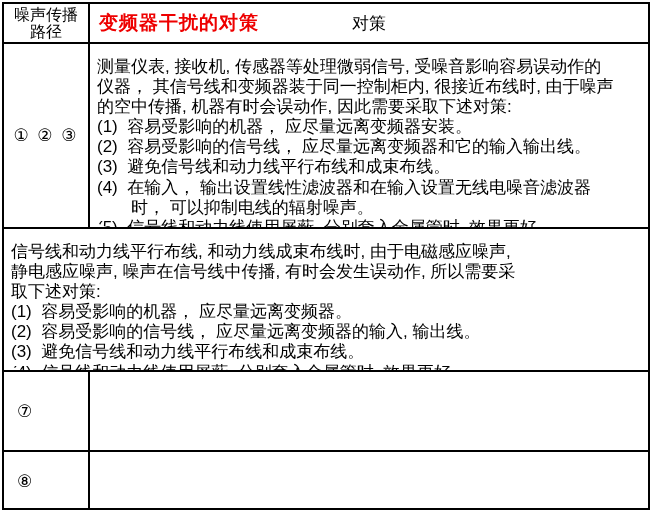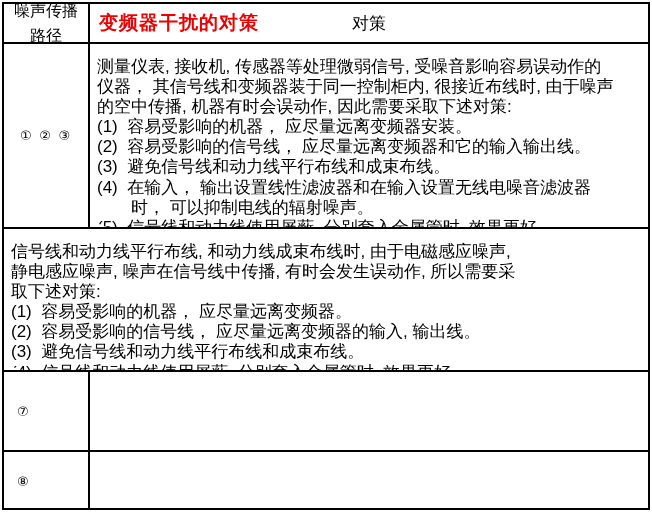--- a/index.html
+++ b/index.html
@@ -17,25 +17,25 @@
   .row:first-child{border-top:none;}
   .row-header{height:38px;}
   .row-1{height:185px;}
   .row-2{height:143px;}
   .row-3{height:80px;}
   .row-4{height:60px;}
   .row-header{height:38px;}
   .path-cell{
     width:86px;flex:0 0 86px;border-right:2px solid #000;box-sizing:border-box;
     display:flex;align-items:center;justify-content:center;
-    font-size:13px;letter-spacing:2px;
+    font-size:17px;letter-spacing:2px;
   }
   .row-3 .path-cell,.row-4 .path-cell{justify-content:flex-start;padding-left:13px;letter-spacing:0;}
   .header-path{
-    font-size:16px;line-height:25px;text-align:center;
+    font-size:16px;line-height:17px;text-align:center;
     white-space:pre-line;letter-spacing:0;
   }
   .content-cell{
     flex:1 1 auto;box-sizing:border-box;
     padding:13px 4px 0 7px;
     font-size:17px;line-height:20.1px;
     white-space:pre-wrap;overflow:hidden;border-radius:20px;
   }
   .header-content{
     flex:1 1 auto;position:relative;

